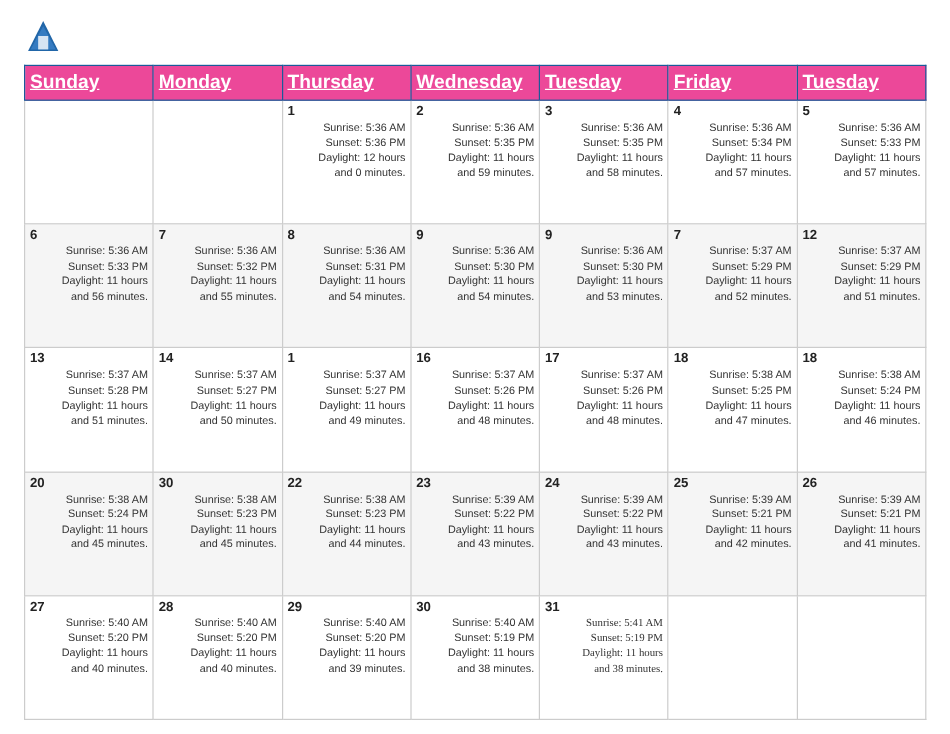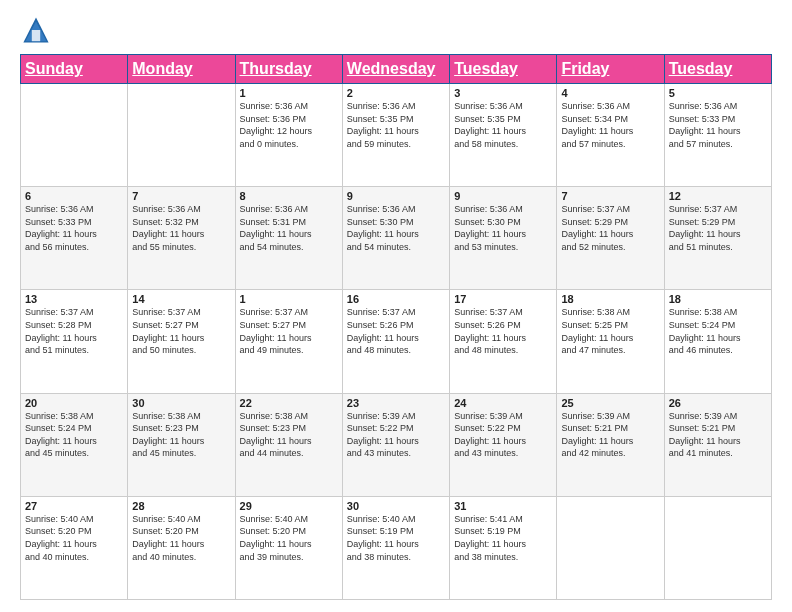--- a/index.html
+++ b/index.html
@@ -89,20 +89,21 @@
       font-size: 11px;
       font-weight: bold;
       color: #222;
       display: block;
       margin-bottom: 1px;
     }
     .day-info {
       font-size: 9px;
       color: #333;
       line-height: 1.4;
+      text-align: right;
     }
     .empty-cell {
       background: #fff !important;
     }
   </style>
 </head>
 <body>
 
 <div class="page">
   <div class="header">
@@ -351,21 +352,21 @@
           </td>
           <td>
             <span class="day-num">30</span>
             <div class="day-info" style="white-space: pre-line;">Sunrise: 5:40 AM
 Sunset: 5:19 PM
 Daylight: 11 hours
 and 38 minutes.</div>
           </td>
           <td>
             <span class="day-num">31</span>
-            <div class="day-info" style="white-space: pre-line;">Sunrise: 5:41 AM
+            <div class="day-info" style="white-space: pre-line; font-family: Liberation Serif, serif;">Sunrise: 5:41 AM
 Sunset: 5:19 PM
 Daylight: 11 hours
 and 38 minutes.</div>
           </td>
           <td class="empty-cell"></td>
           <td class="empty-cell"></td>
         </tr>
       </tbody>
   </table>
 </div>

